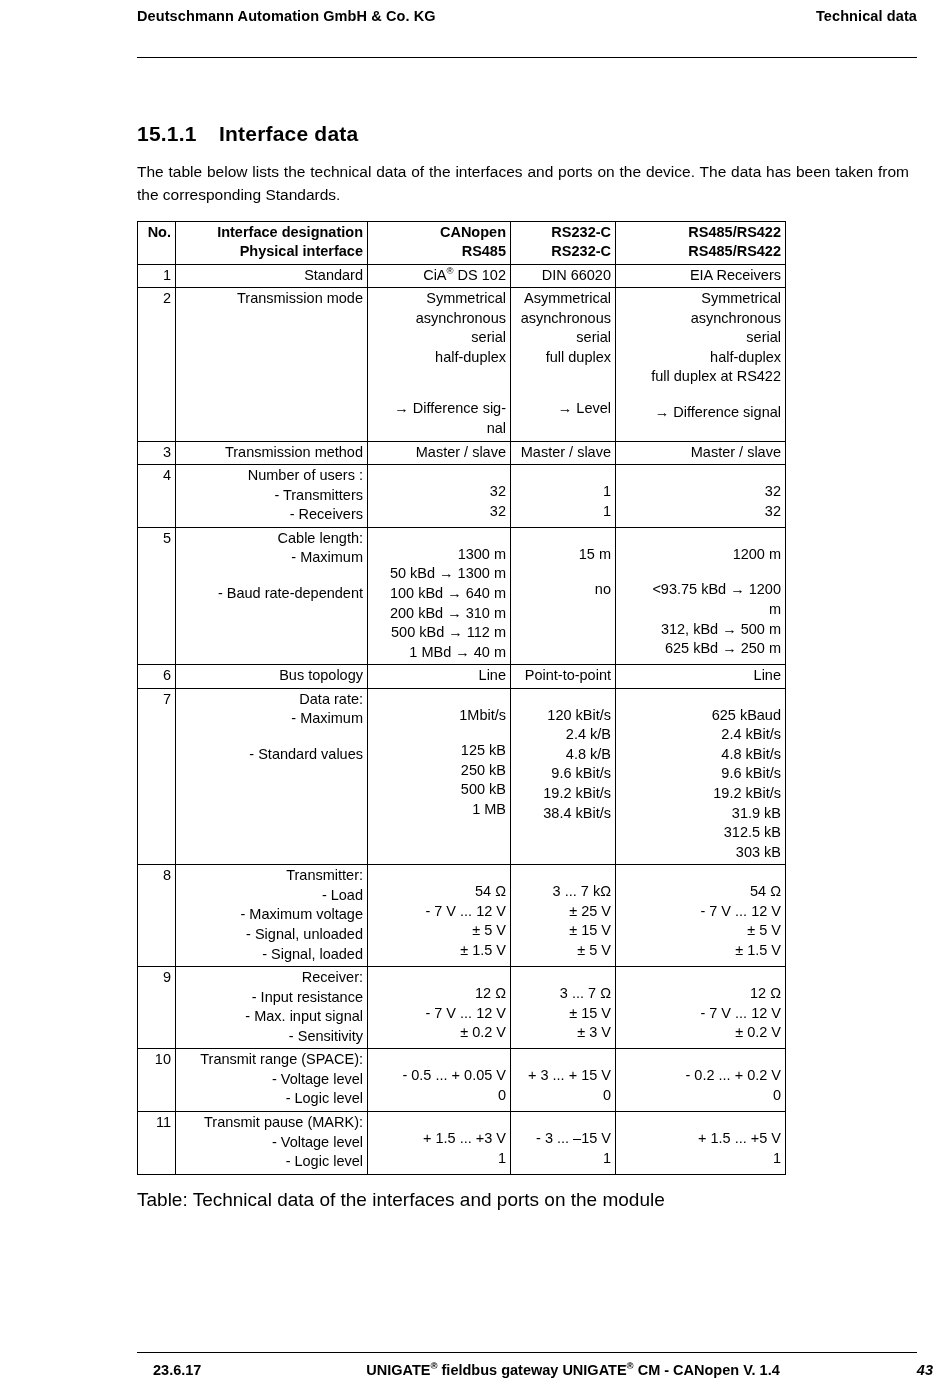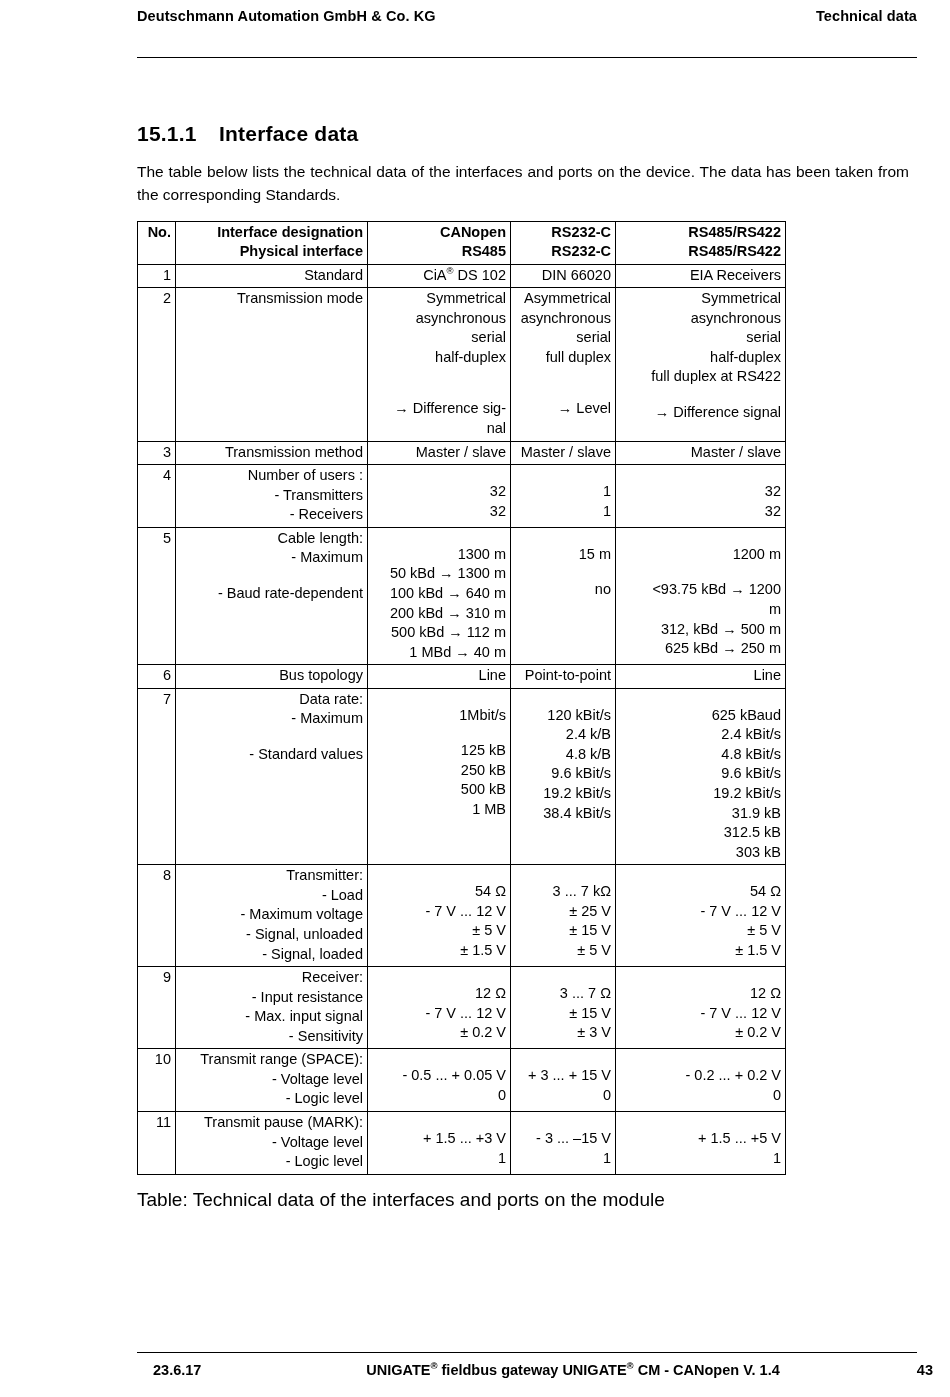--- a/index.html
+++ b/index.html
@@ -57,21 +57,21 @@
     top: 1362px;
     width: 780px;
     font-size: 14.5px;
     font-weight: bold;
     display: flex;
     align-items: baseline;
     margin-left: 16px;
   }
   .footer .f-left { width: 120px; text-align: left; }
   .footer .f-center { flex: 1; text-align: center; }
-  .footer .f-right { width: 60px; text-align: right; }
+  .footer .f-right { width: 60px; text-align: right; font-style: italic; }
   sup { font-size: 0.66em; vertical-align: super; line-height: 0; }
 
   
   .content {
     position: absolute;
     left: 137px;
     top: 120px;
     width: 780px;
   }
   h2.section-title {

